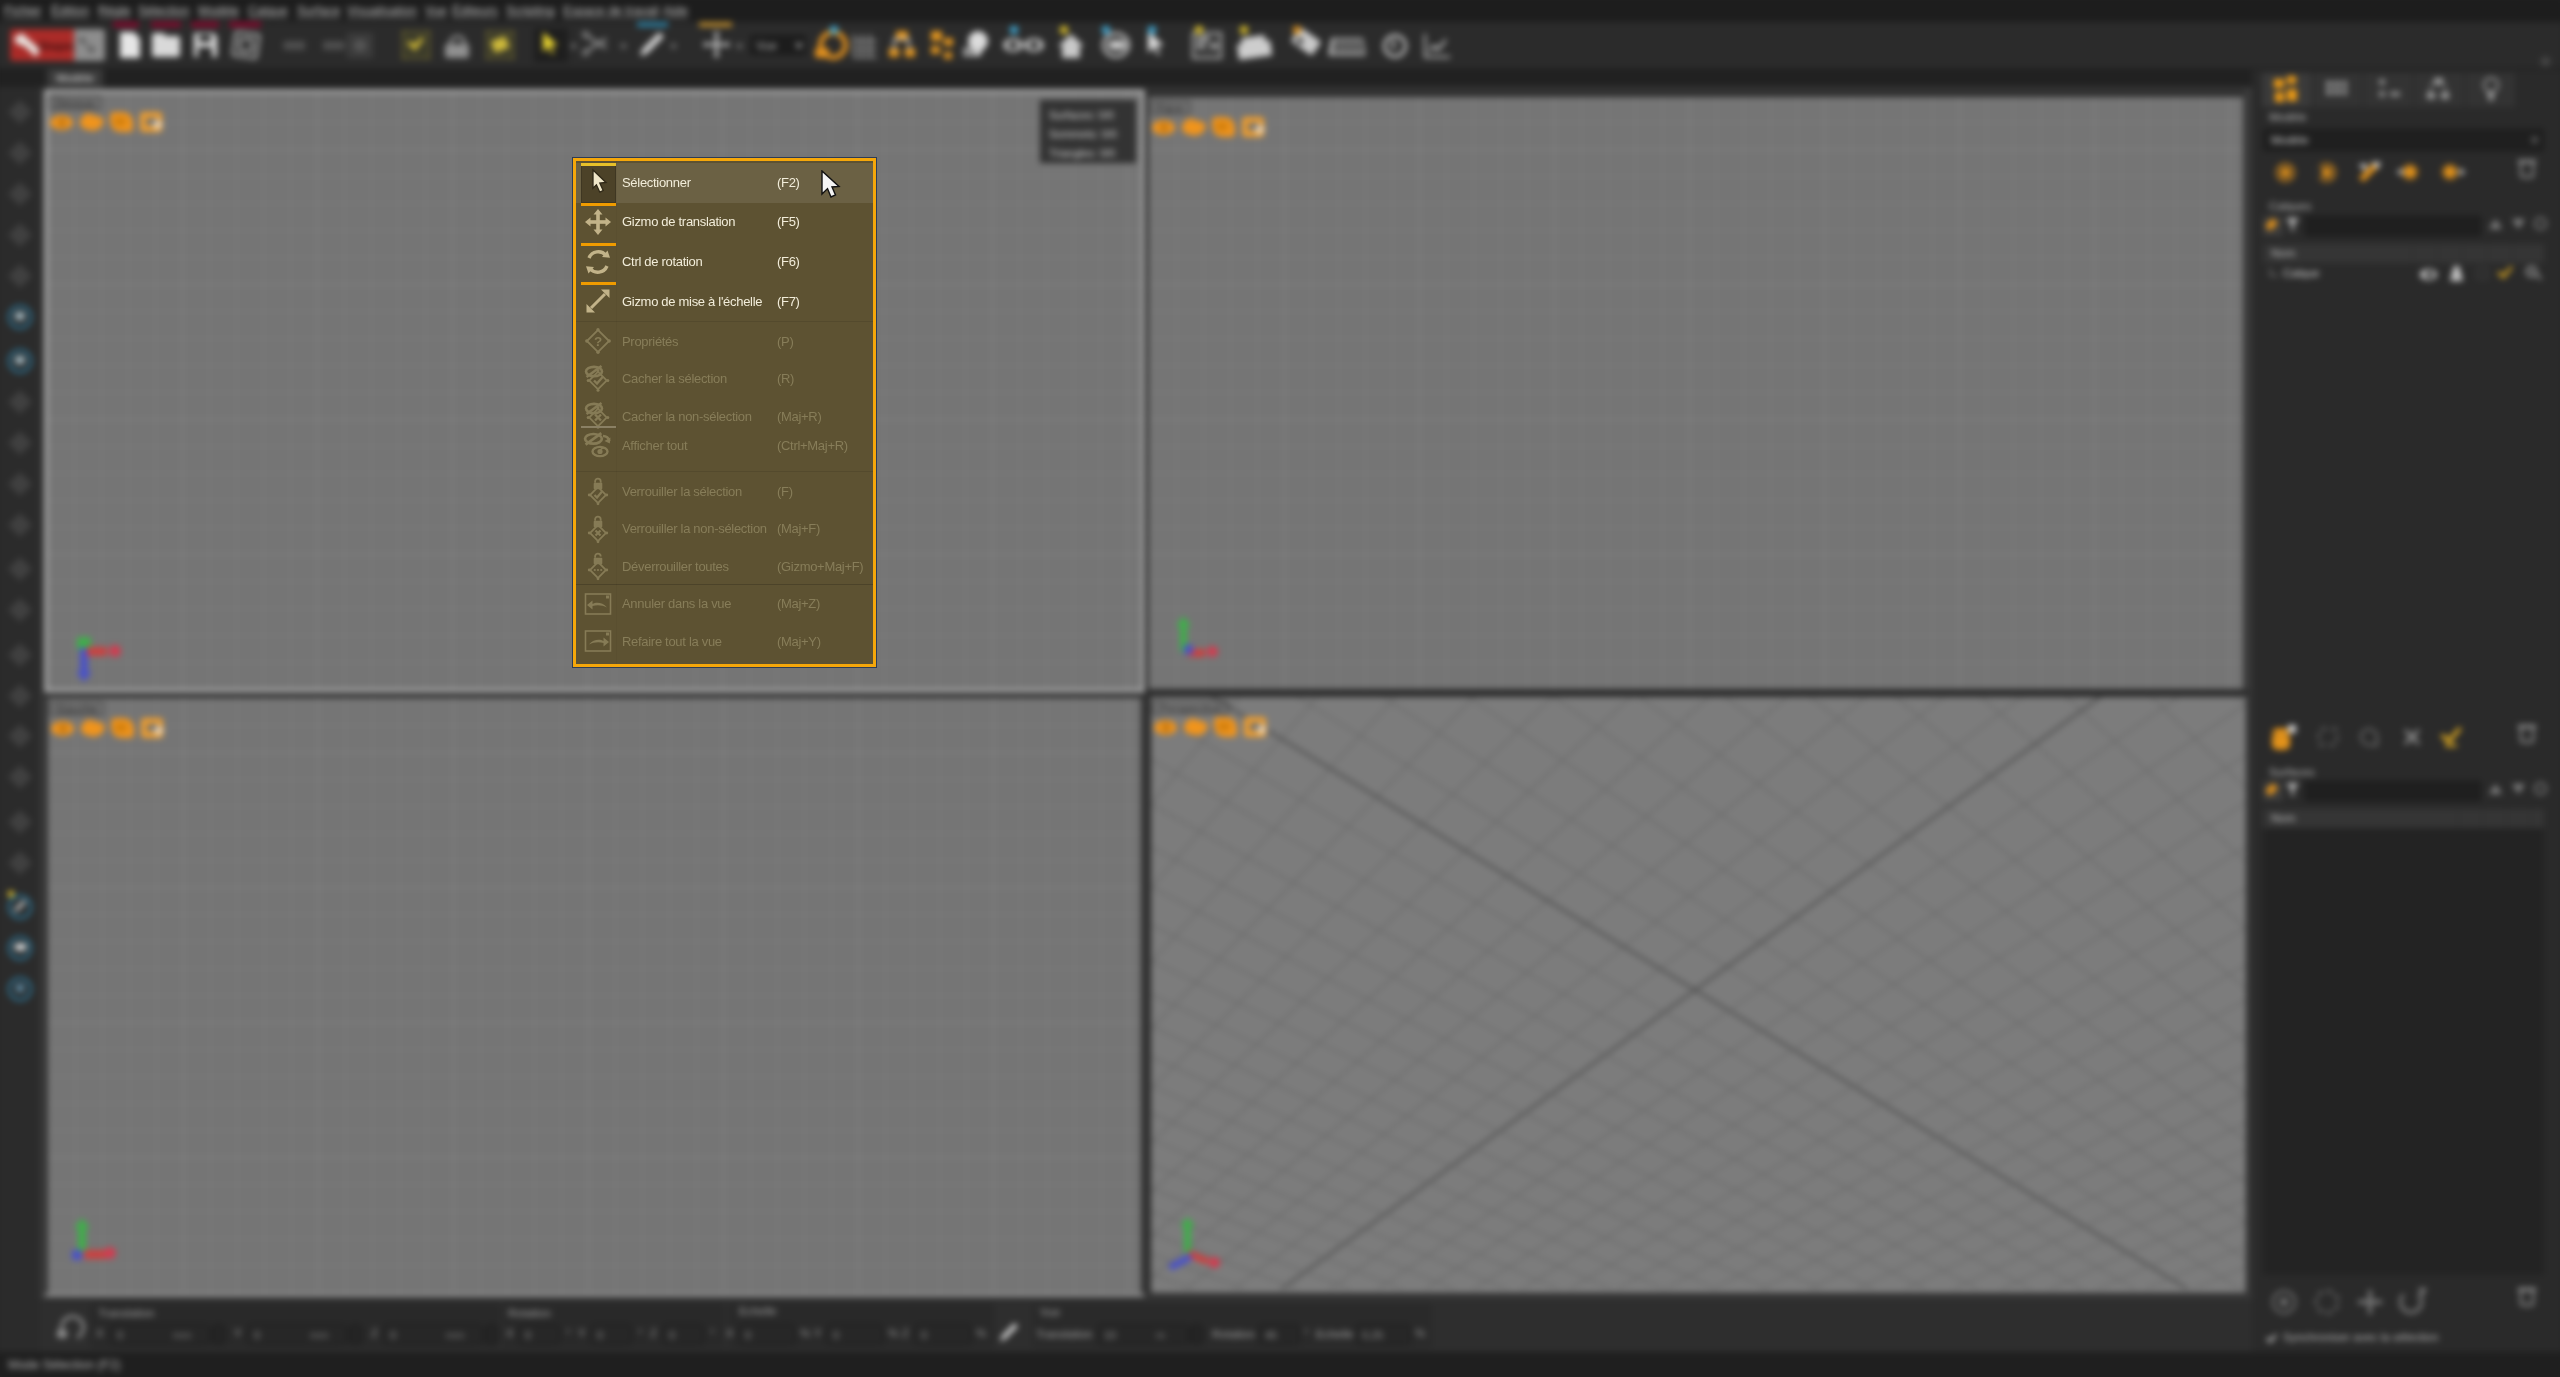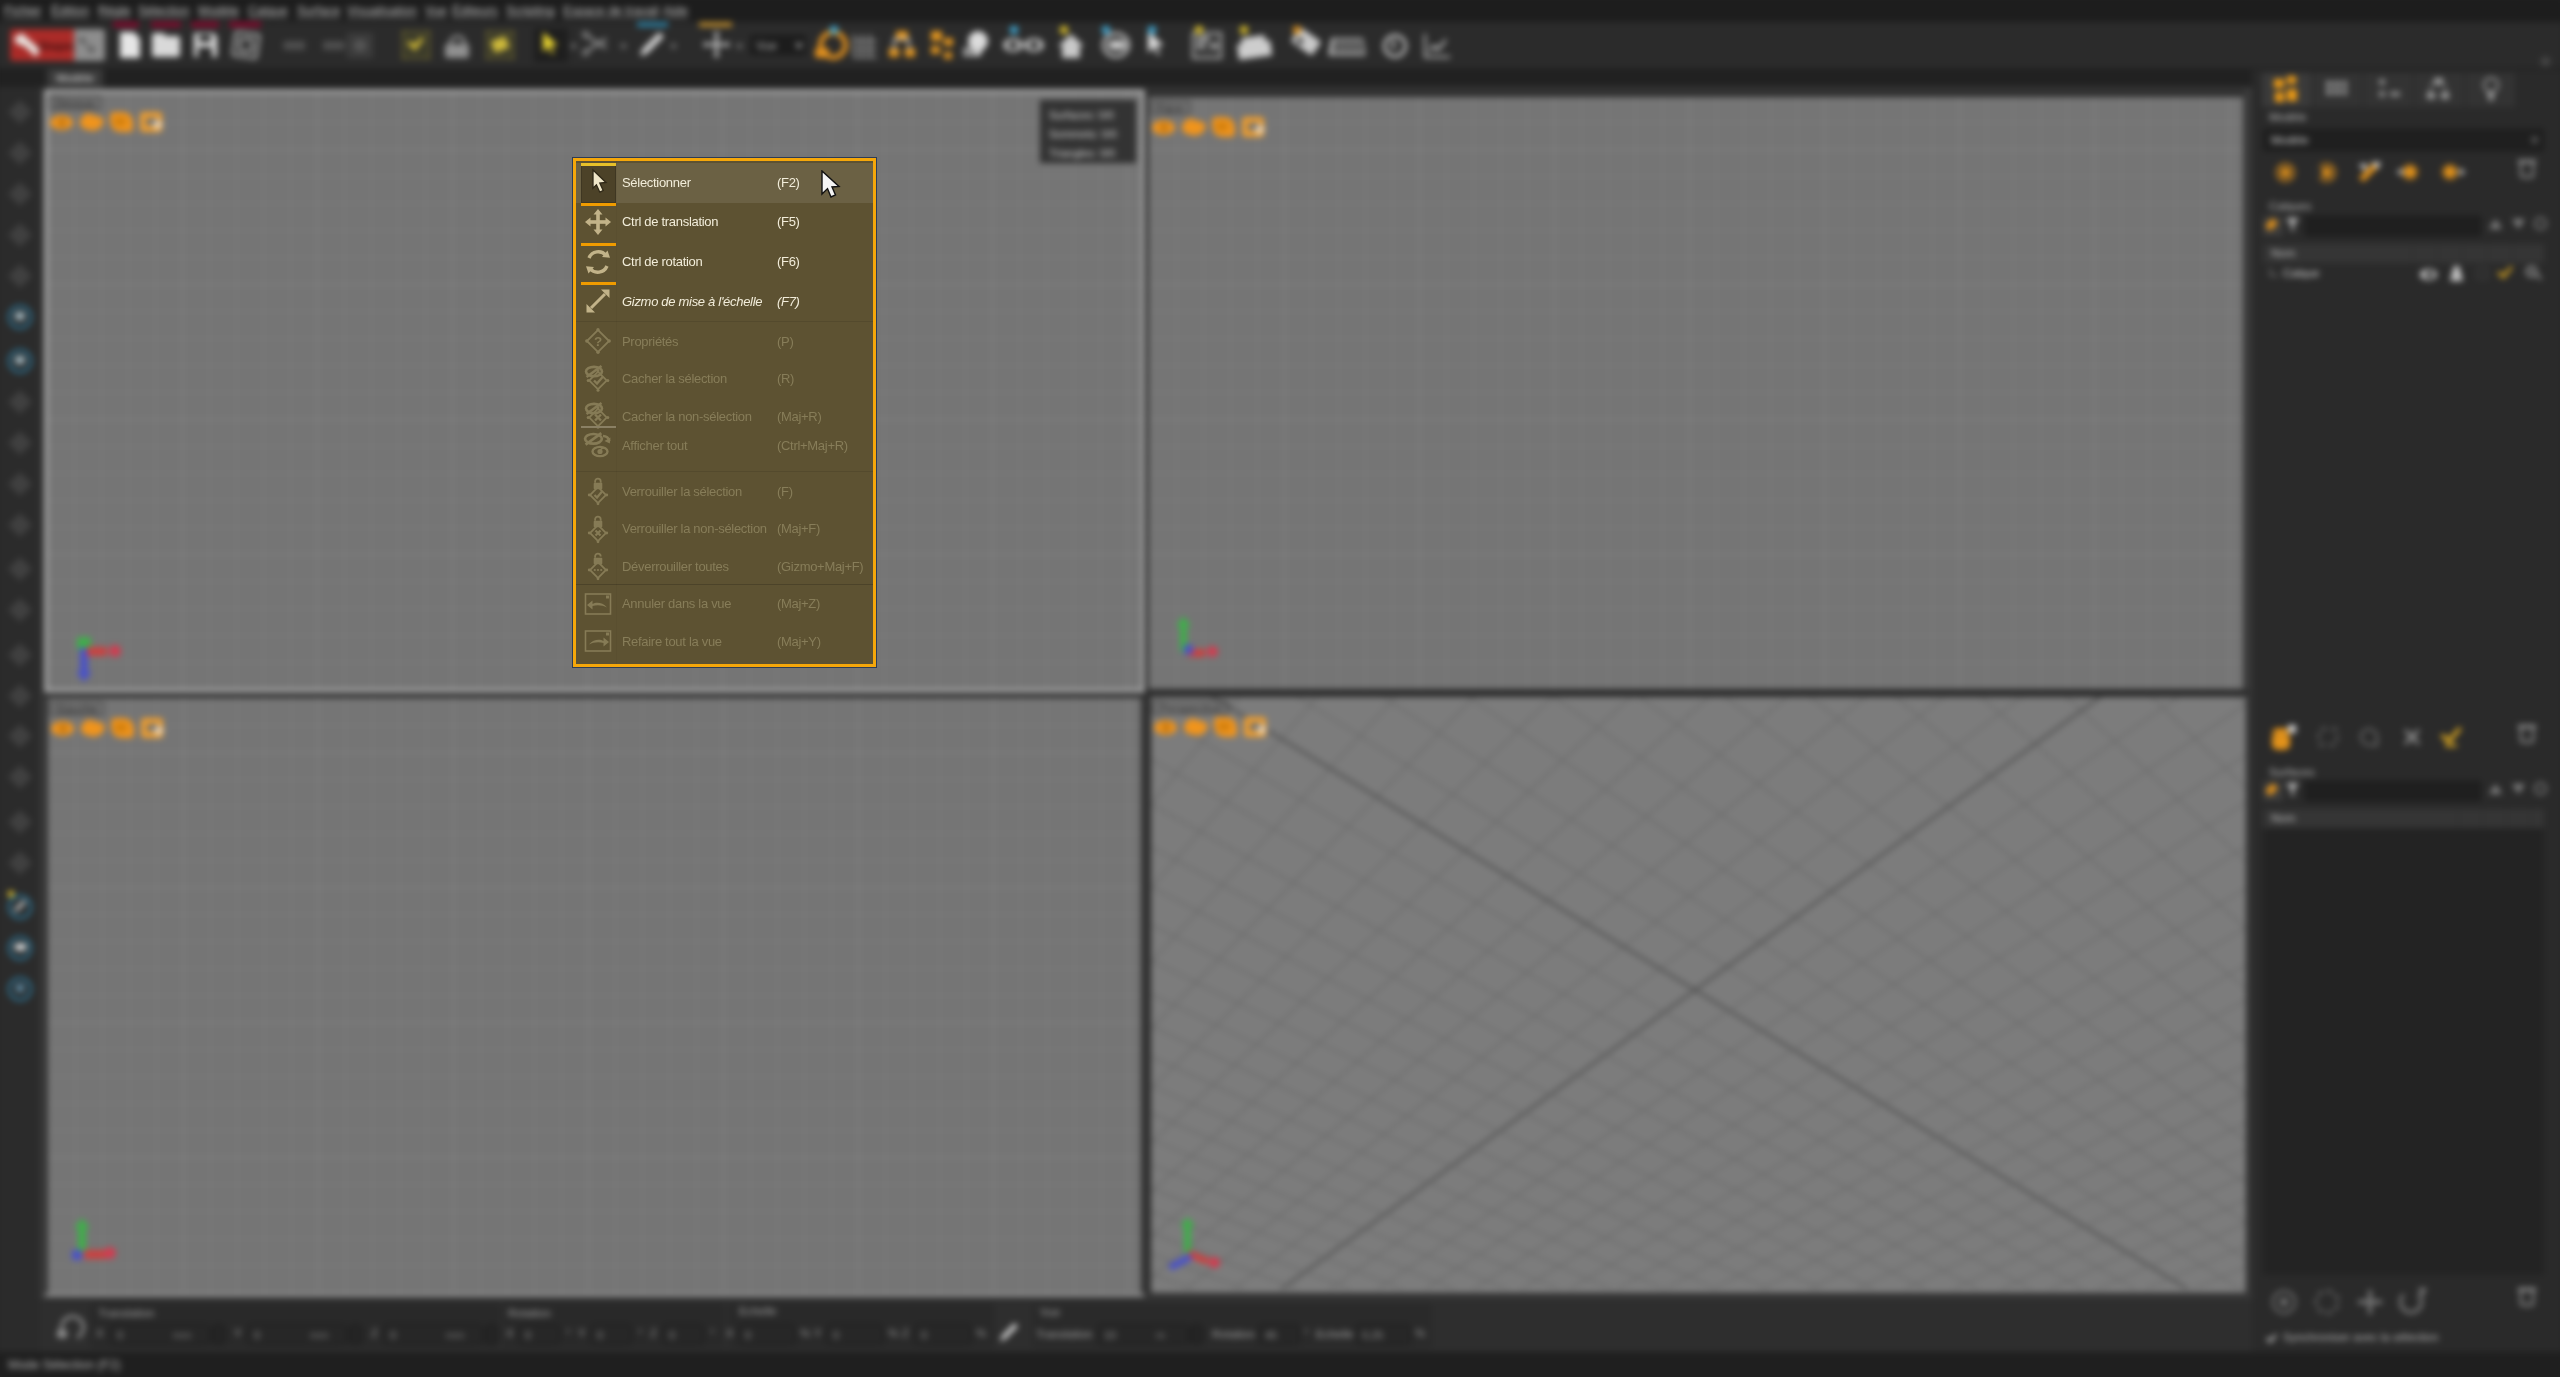--- a/index.html
+++ b/index.html
@@ -735,39 +735,39 @@
               <path d="M15 2 L19.5 7.5 L10.5 7.5 Z"></path>
               <path d="M15 28 L19.5 22.5 L10.5 22.5 Z"></path>
               <path d="M2 15 L7.5 10.5 L7.5 19.5 Z"></path>
               <path d="M28 15 L22.5 10.5 L22.5 19.5 Z"></path>
               <rect x="13.2" y="6" width="3.6" height="18"></rect>
               <rect x="6" y="13.2" width="18" height="3.6"></rect>
             </g>
           </svg>
         </div>
         <div class="tbar"></div>
-        <span class="txt">Ctrl de translation</span>
+        <span class="txt">Gizmo de translation</span>
         <span class="sc">(F5)</span>
       </div>
       <div class="mrow en" style="position:absolute;top:81.5px;height:39.75px;">
         <div class="icbox">
           <svg class="micon" viewBox="0 0 30 30">
             <g stroke="#c2b389" stroke-width="3.4" fill="none">
               <path d="M6 11 A 10 10 0 0 1 23 8.5"></path>
               <path d="M24 19 A 10 10 0 0 1 7 21.5"></path>
             </g>
             <path d="M19 10 L27 10.8 L24.5 3.4 Z" fill="#c2b389"></path>
             <path d="M11 20 L3 19.2 L5.5 26.6 Z" fill="#c2b389"></path>
           </svg>
         </div>
         <div class="tbar"></div>
         <span class="txt">Ctrl de rotation</span>
         <span class="sc">(F6)</span>
       </div>
-      <div class="mrow en" style="position:absolute;top:121.25px;height:39.75px;font-style:italic;">
+      <div class="mrow en" style="position:absolute;top:121.25px;height:39.75px;">
         <div class="icbox">
           <svg class="micon" viewBox="0 0 30 30">
             <line x1="8" y1="22" x2="22" y2="8" stroke="#c2b389" stroke-width="3"></line>
             <path d="M18 3.5 L26.5 3.5 L26.5 12 Z" fill="#c2b389"></path>
             <path d="M12 26.5 L3.5 26.5 L3.5 18 Z" fill="#c2b389"></path>
           </svg>
         </div>
         <div class="tbar"></div>
         <span class="txt">Gizmo de mise à l'échelle</span>
         <span class="sc">(F7)</span>

